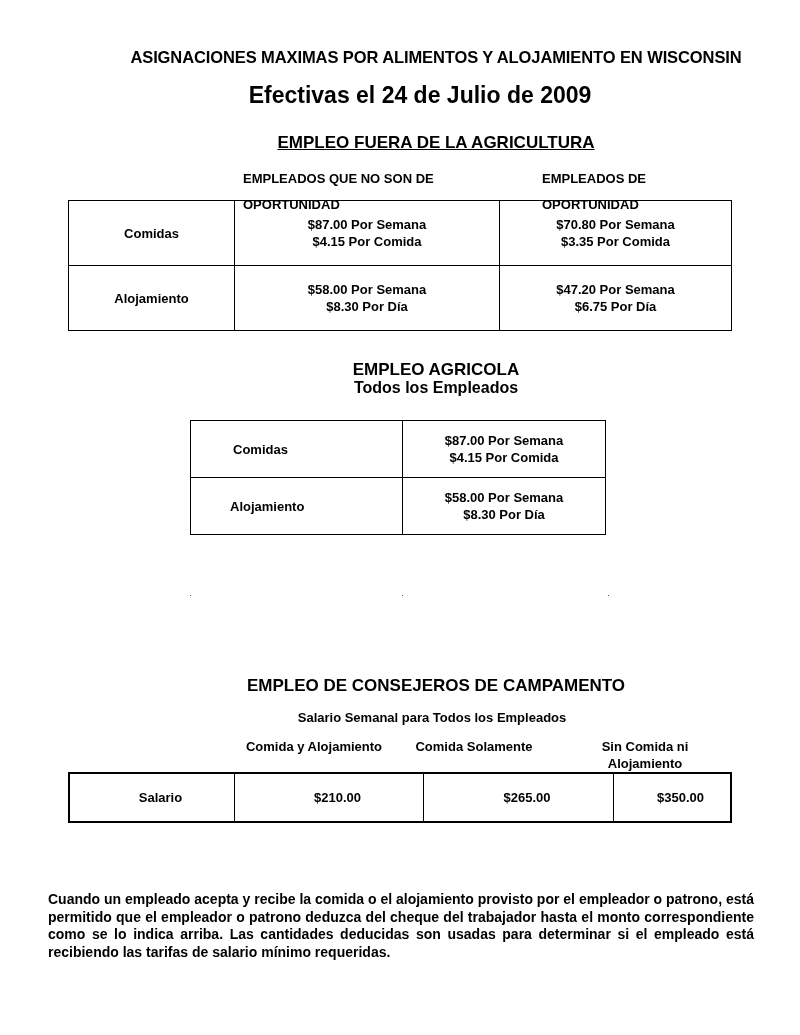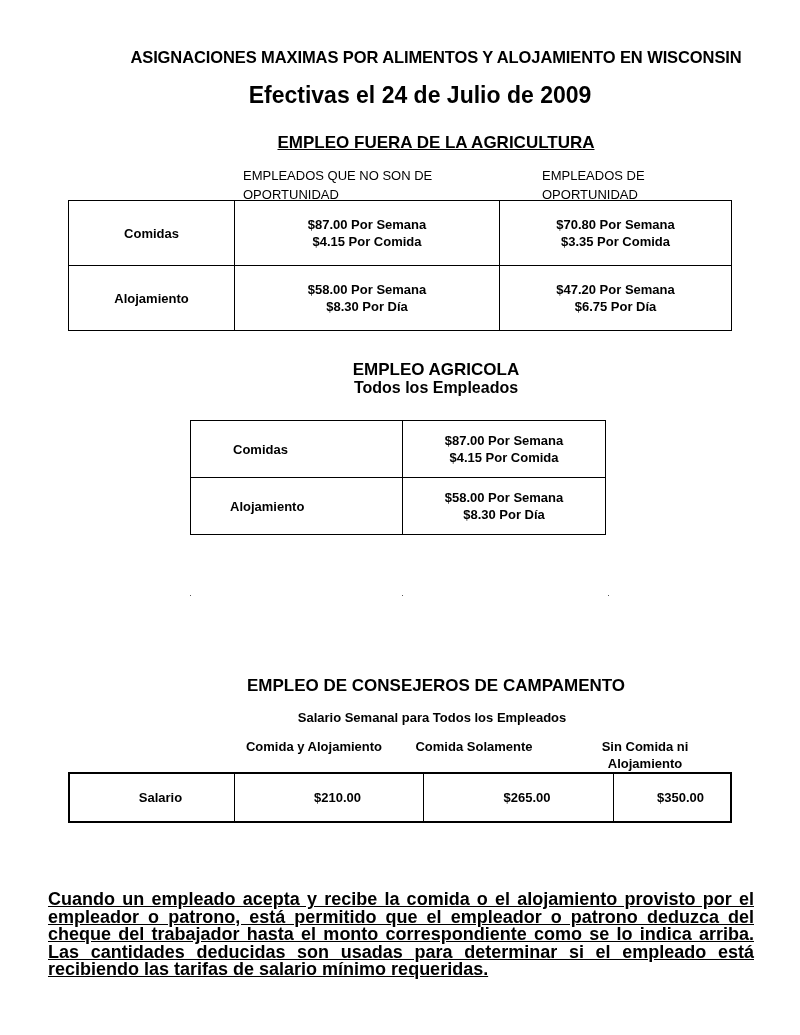--- a/index.html
+++ b/index.html
@@ -5,21 +5,21 @@
   html, body { margin: 0; padding: 0; background: #ffffff; }
   body { width: 800px; height: 1035px; position: relative; overflow: hidden;
          font-family: "Liberation Sans", sans-serif; color: #000; }
   .abs { position: absolute; }
   .center { text-align: center; padding-left: 36px; }
 
   #main-title { left: 0; width: 800px; top: 48px; font-size: 16.5px; font-weight: bold; letter-spacing: -0.1px; }
   #subtitle { left: 4px; width: 760px; top: 82px; font-size: 23px; font-weight: bold; }
   #sec1-title { left: 0; width: 800px; top: 133px; font-size: 17px; font-weight: bold; text-decoration: underline; }
 
-  .colhead { font-size: 13px; font-weight: normal; line-height: 19px; }
+  .colhead { font-size: 13px; font-weight: bold; line-height: 26px; }
   #sec1-colhead-1 { left: 243px; top: 166px; width: 240px; }
   #sec1-colhead-2 { left: 542px; top: 166px; width: 200px; }
 
   table.grid { position: absolute; border-collapse: collapse; }
   table.grid td { border: 1px solid #000; text-align: center; vertical-align: middle;
                   font-size: 13px; font-weight: bold; line-height: 17px; padding: 0; }
 
   #sec1-table { left: 68px; top: 200px; width: 664px; }
   #sec1-table td.label { width: 165px; }
   #sec1-table td.v1 { width: 264px; }
@@ -33,22 +33,22 @@
   #sec2-table tr { height: 57px; }
 
   .dot { position: absolute; width: 1px; height: 1px; background: #555; }
 
   #sec3-title { left: 0; width: 800px; top: 676px; font-size: 17px; font-weight: bold; }
   #sec3-sub { left: 0; width: 792px; top: 710px; font-size: 13px; font-weight: bold; }
   .sec3-col { position: absolute; top: 738px; font-size: 13px; font-weight: bold; text-align: center; line-height: 17px; }
   #sec3-table { left: 68px; top: 772px; width: 664px; border: 2px solid #000; }
   #sec3-table td { height: 47px; padding-left: 17px; }
 
-  #footnote { left: 48px; top: 891px; width: 706px; font-size: 18px; font-weight: bold;
-              line-height: 17.5px; text-align: justify; text-decoration: underline; }
+  #footnote { left: 48px; top: 891px; width: 706px; font-size: 14px; font-weight: bold;
+              line-height: 17.5px; text-align: justify; }
 </style>
 </head>
 <body>
 
 <div id="main-title" class="abs center">ASIGNACIONES MAXIMAS POR ALIMENTOS Y ALOJAMIENTO EN WISCONSIN</div>
 <div id="subtitle" class="abs center">Efectivas el 24 de Julio de 2009</div>
 
 <div id="sec1-title" class="abs center">EMPLEO FUERA DE LA AGRICULTURA</div>
 <div id="sec1-colhead-1" class="abs colhead">EMPLEADOS QUE NO SON DE OPORTUNIDAD</div>
 <div id="sec1-colhead-2" class="abs colhead">EMPLEADOS  DE OPORTUNIDAD</div>

